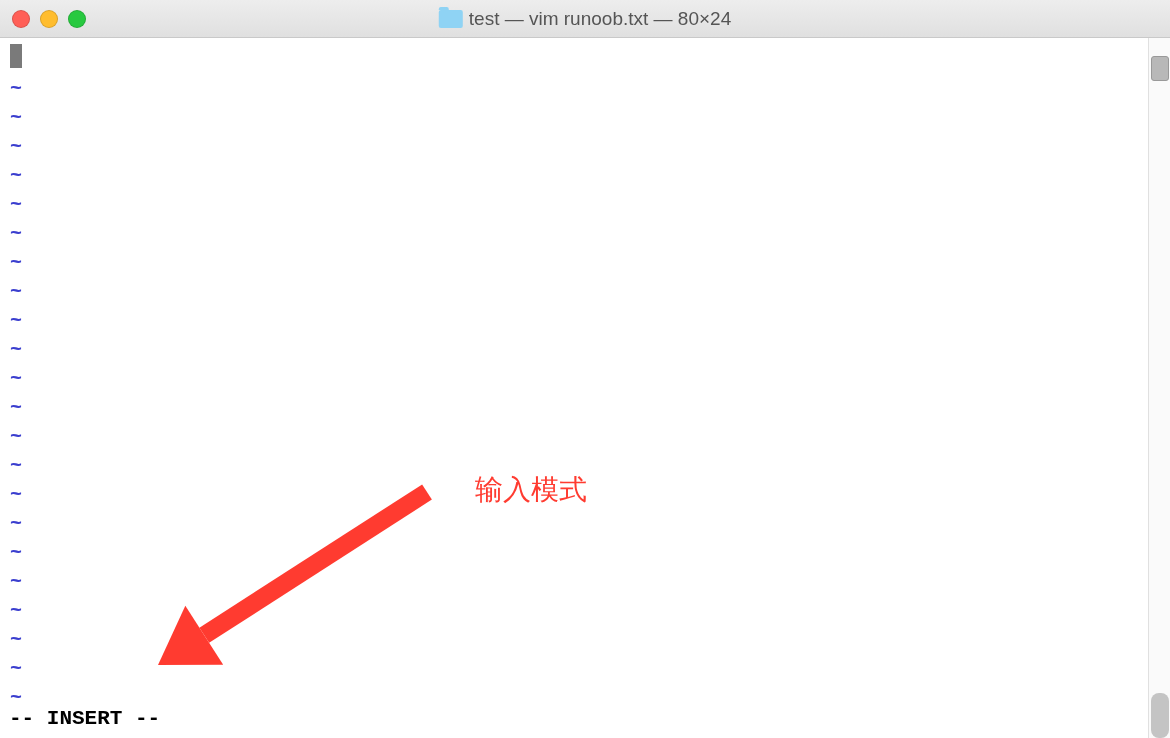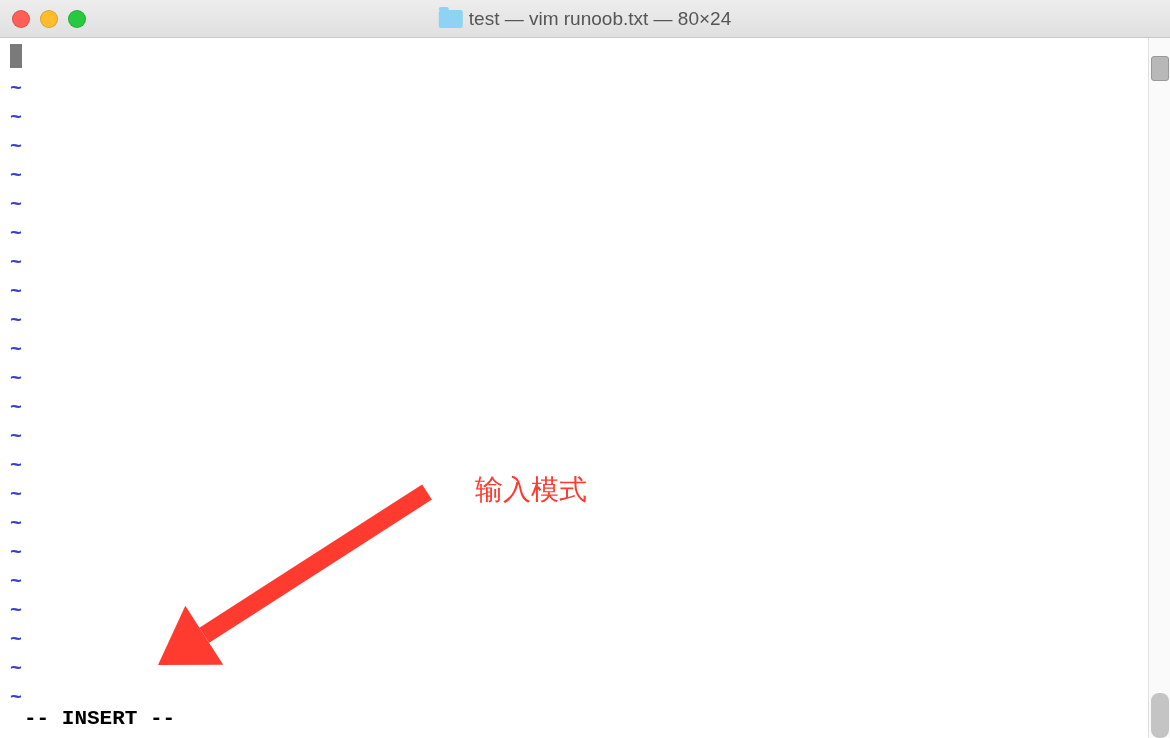--- a/index.html
+++ b/index.html
@@ -104,21 +104,21 @@
     
     .tilde-line {
       color: #3b3fcf;
       font-weight: bold;
       height: 29px;
     }
     
     .status-line {
       position: absolute;
       bottom: 4px;
-      left: 24px;
+      left: 9px;
       color: #000;
       font-weight: bold;
       font-family: "Menlo", "Monaco", "Courier New", monospace;
       font-size: 21px;
     }
     
     .scrollbar {
       position: absolute;
       right: 0;
       top: 38px;

